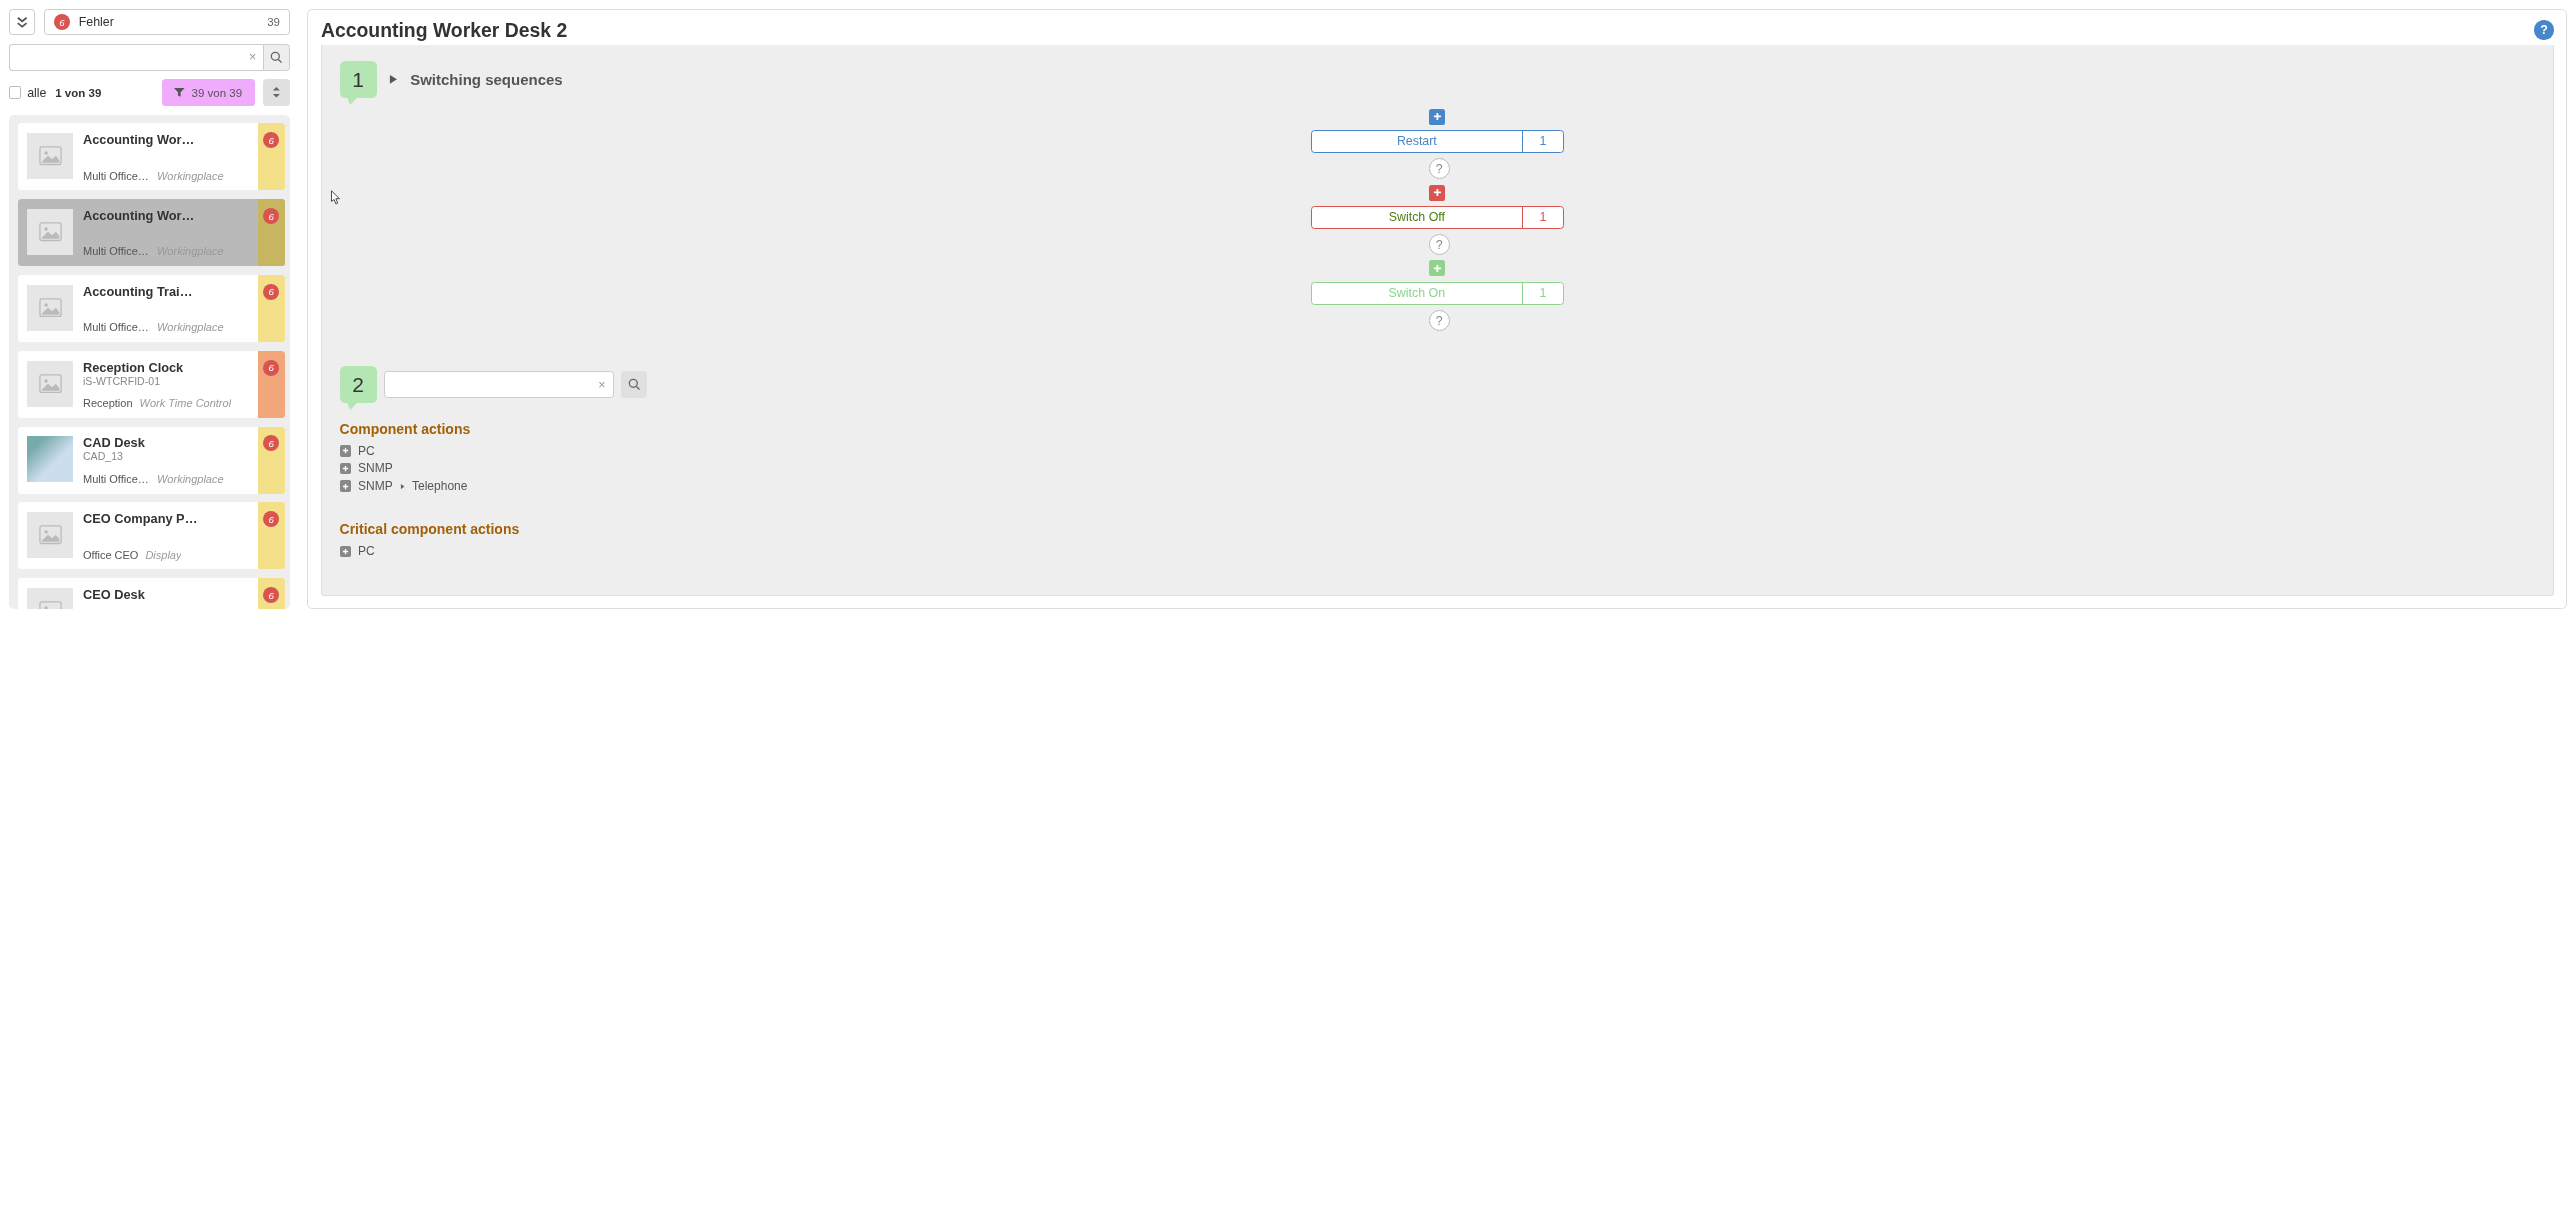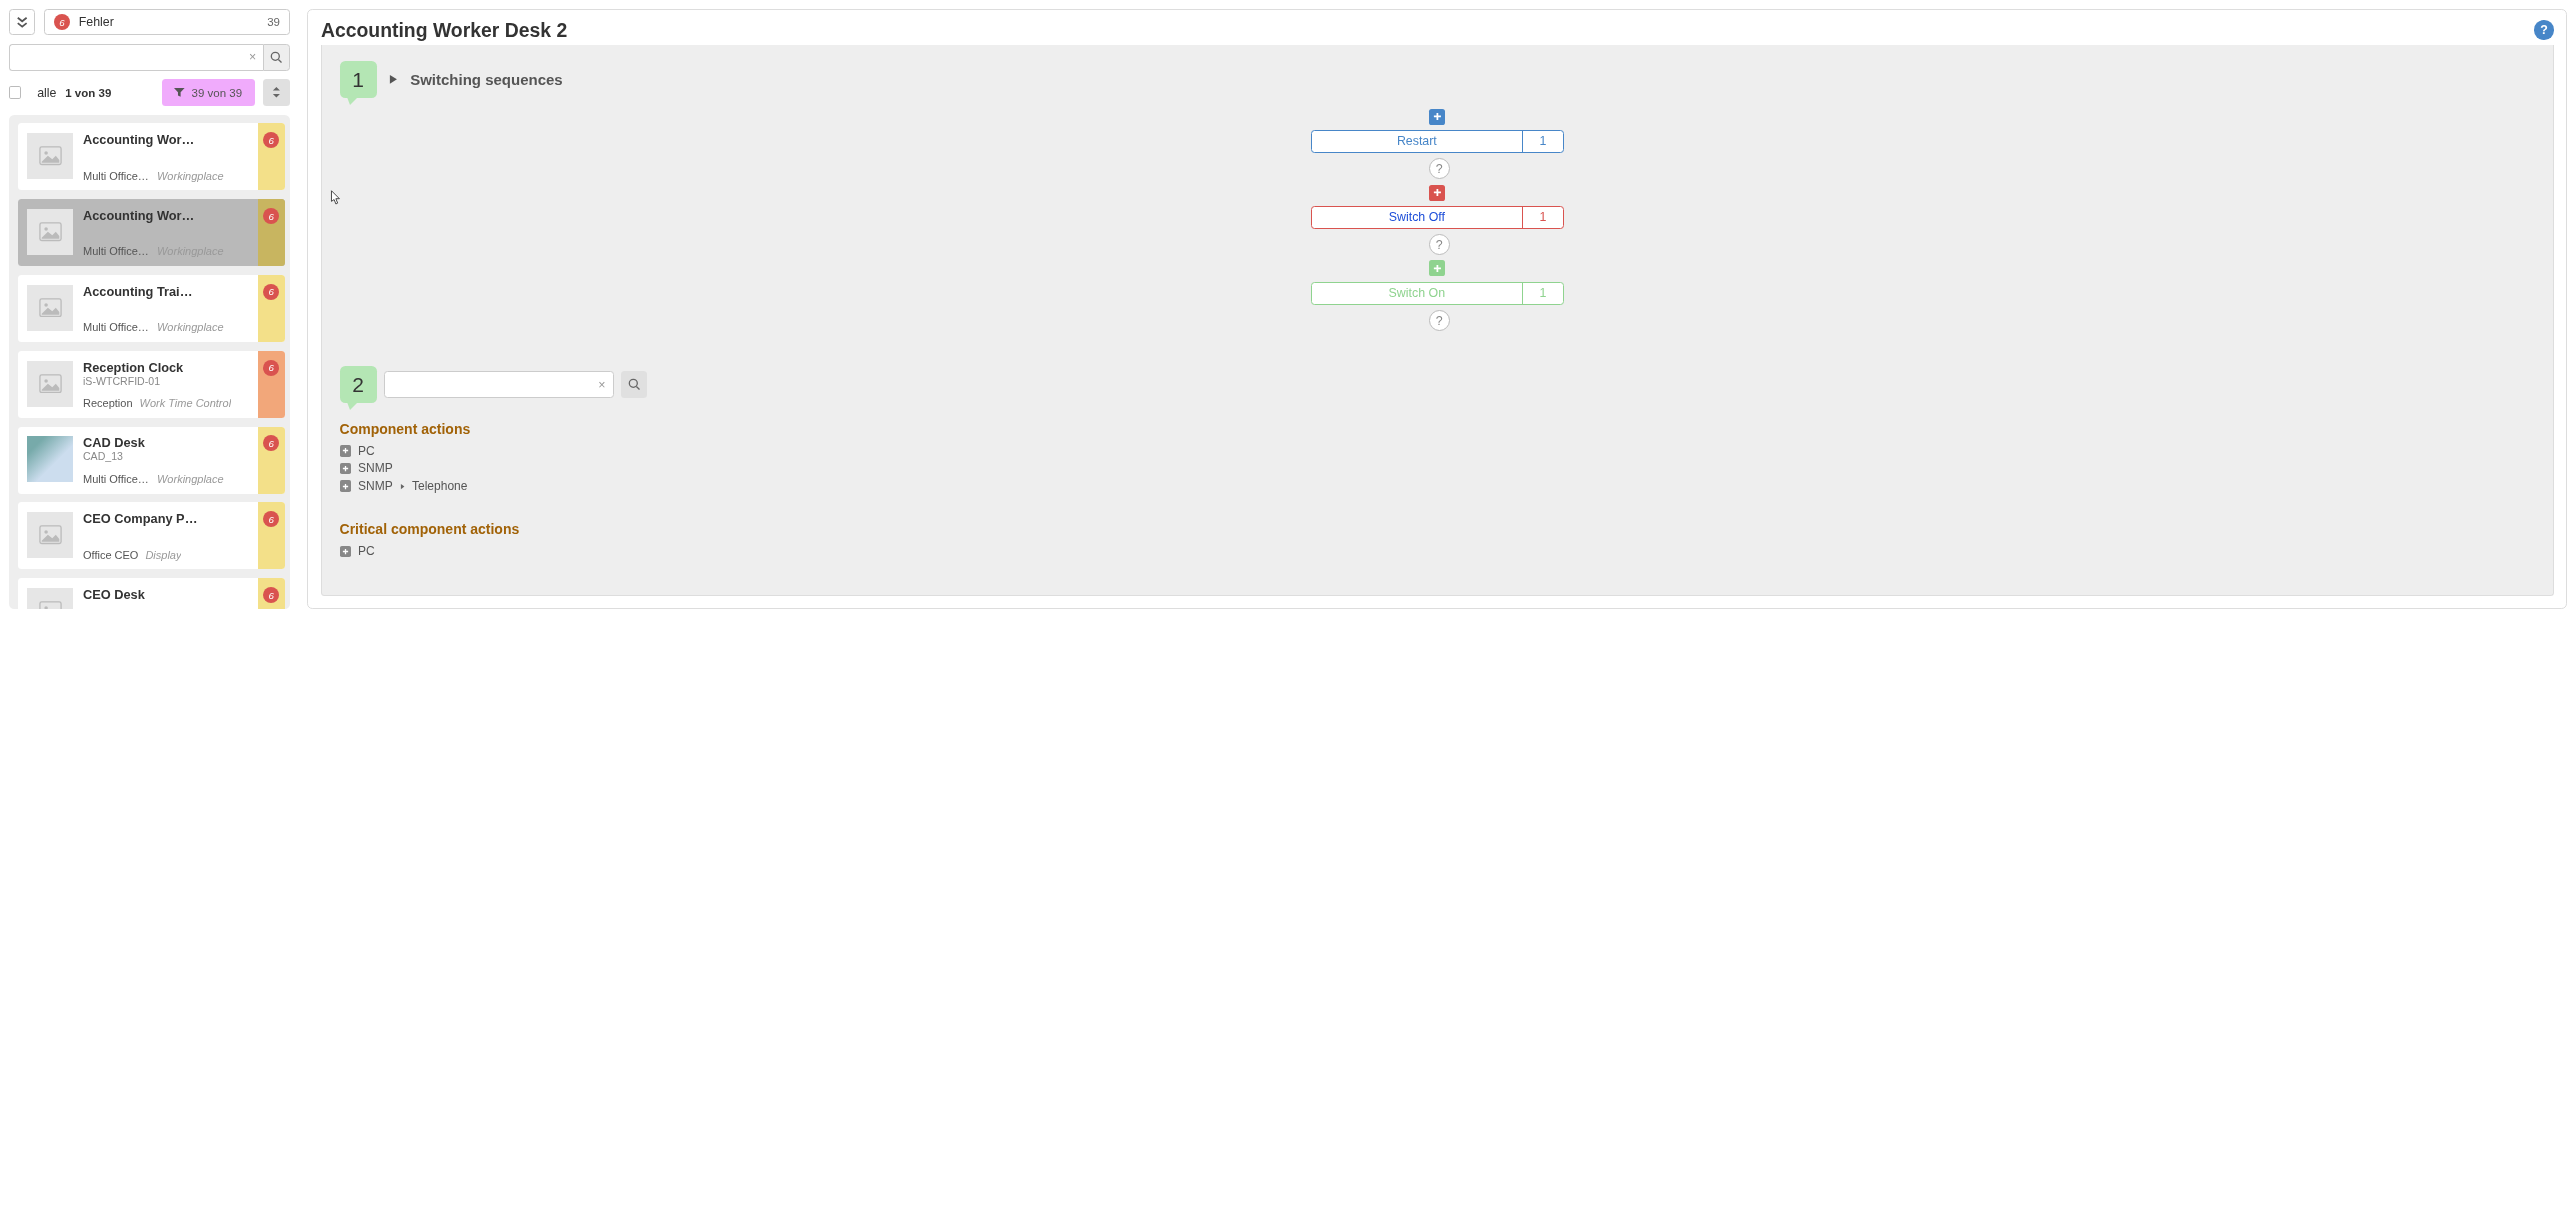--- a/index.html
+++ b/index.html
@@ -100,21 +100,21 @@
   }
   .filter-row {
     display: flex;
     align-items: center;
     gap: 8.8px;
     height: 26.5px;
   }
   .check-alle {
     display: flex;
     align-items: center;
-    gap: 16px;
+    gap: 6px;
     text-align: center;
   }
   .check-alle .cb {
     width: 12.4px;
     height: 12.4px;
     border: 0.9px solid #bbb;
     border-radius: 1.8px;
   }
   .page-label { font-weight: 600; font-size: 11.5px; }
   .filter-btn {
@@ -375,21 +375,21 @@
   .action-btn-wrap.green { border-color: #8fd38f; }
   .action-label {
     width: 210px;
     display: flex;
     align-items: center;
     justify-content: center;
     font-weight: 500;
     cursor: pointer;
   }
   .action-btn-wrap.blue .action-label { color: #4786c8; }
-  .action-btn-wrap.red .action-label { color: #1d4ed8; }
+  .action-btn-wrap.red .action-label { color: #4d7c0f; }
   .action-btn-wrap.green .action-label { color: #8fd38f; }
   .action-count {
     width: 41px;
     display: flex;
     align-items: center;
     justify-content: center;
     border-left: 0.9px solid;
     font-weight: 500;
   }
   .action-btn-wrap.blue .action-count { color: #4786c8; border-color: #4786c8; }

